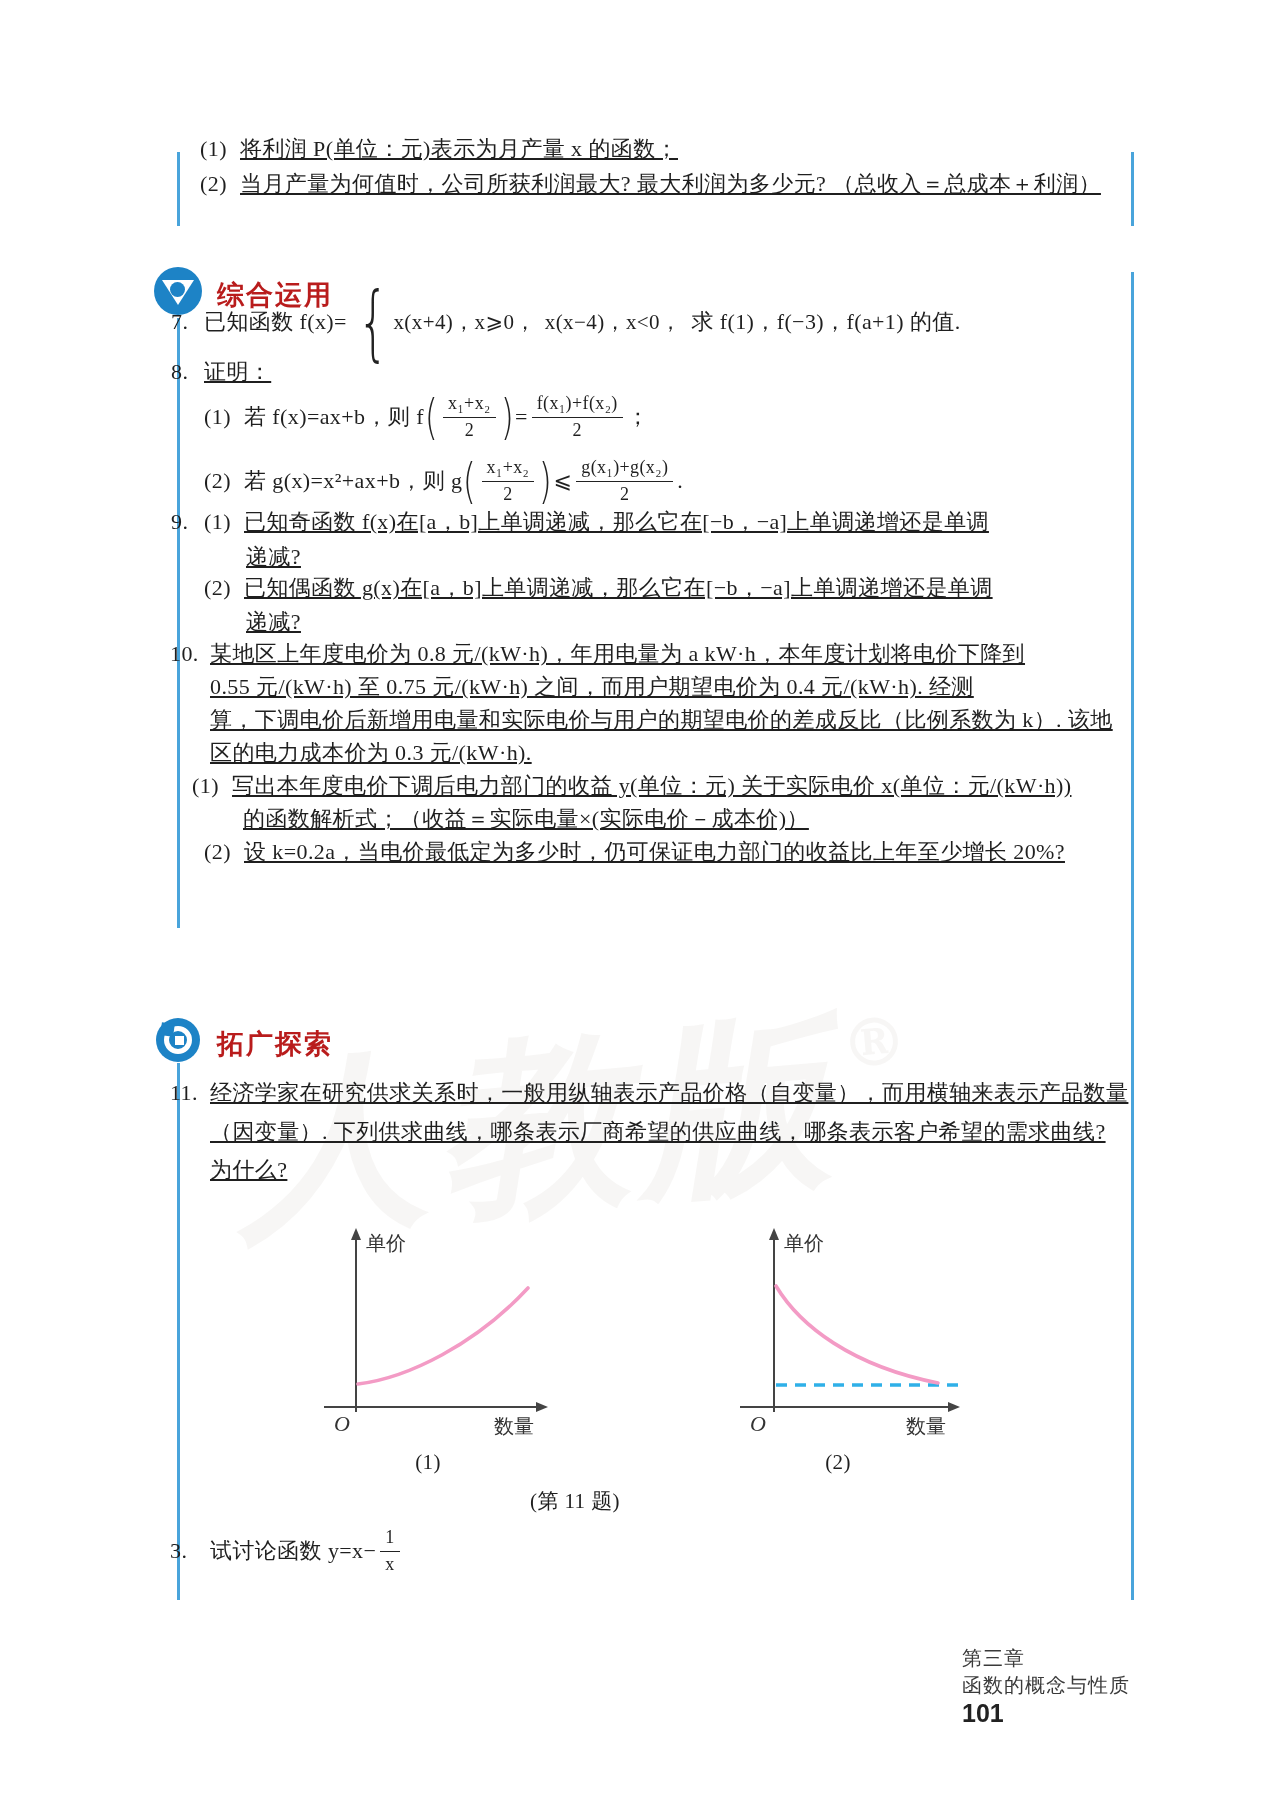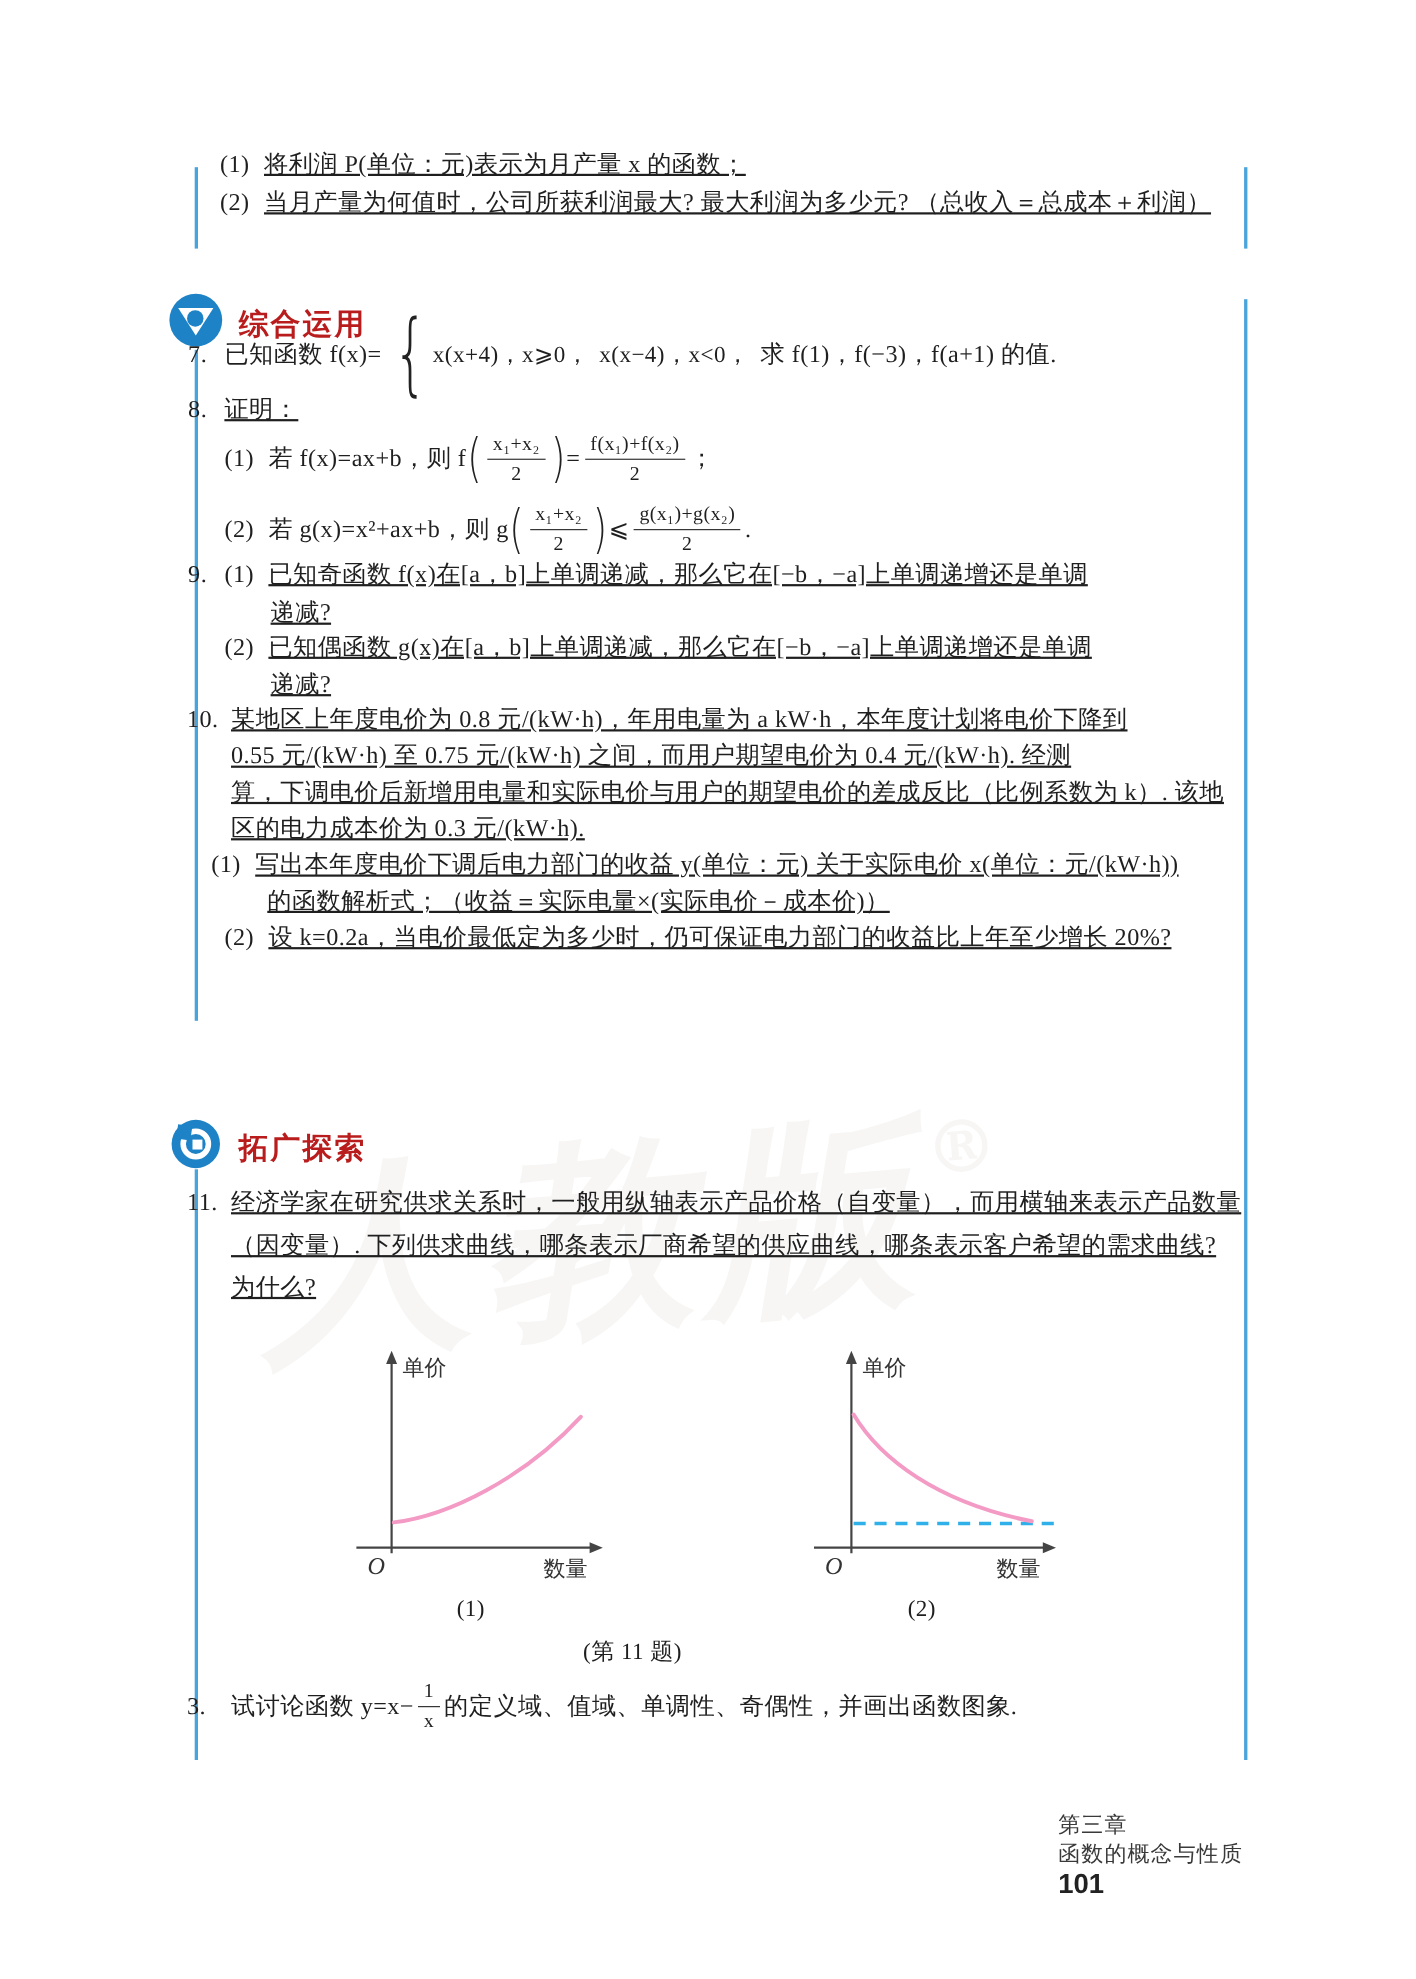--- a/index.html
+++ b/index.html
@@ -169,21 +169,20 @@
 
     <div class="caption" style="left:380px;top:1487px;width:390px;">(第 11 题)</div>
 
     <div class="mrow" style="left:170px;top:1518px;height:66px;">
       <span class="w40">3.</span>
       <span>试讨论函数 y=x−</span>
       <span class="frac">
           <span class="num">1</span>
           <span class="den">x</span>
         </span>
-      <span>的定义域、值域、单调性、奇偶性，并画出函数图象.</span>
     </div>
 
     <div class="footer">
       <span>第三章</span>
       <span class="sect">函数的概念与性质</span>
       <span class="pageno">101</span>
     </div>
 
   </div>
 </div>

